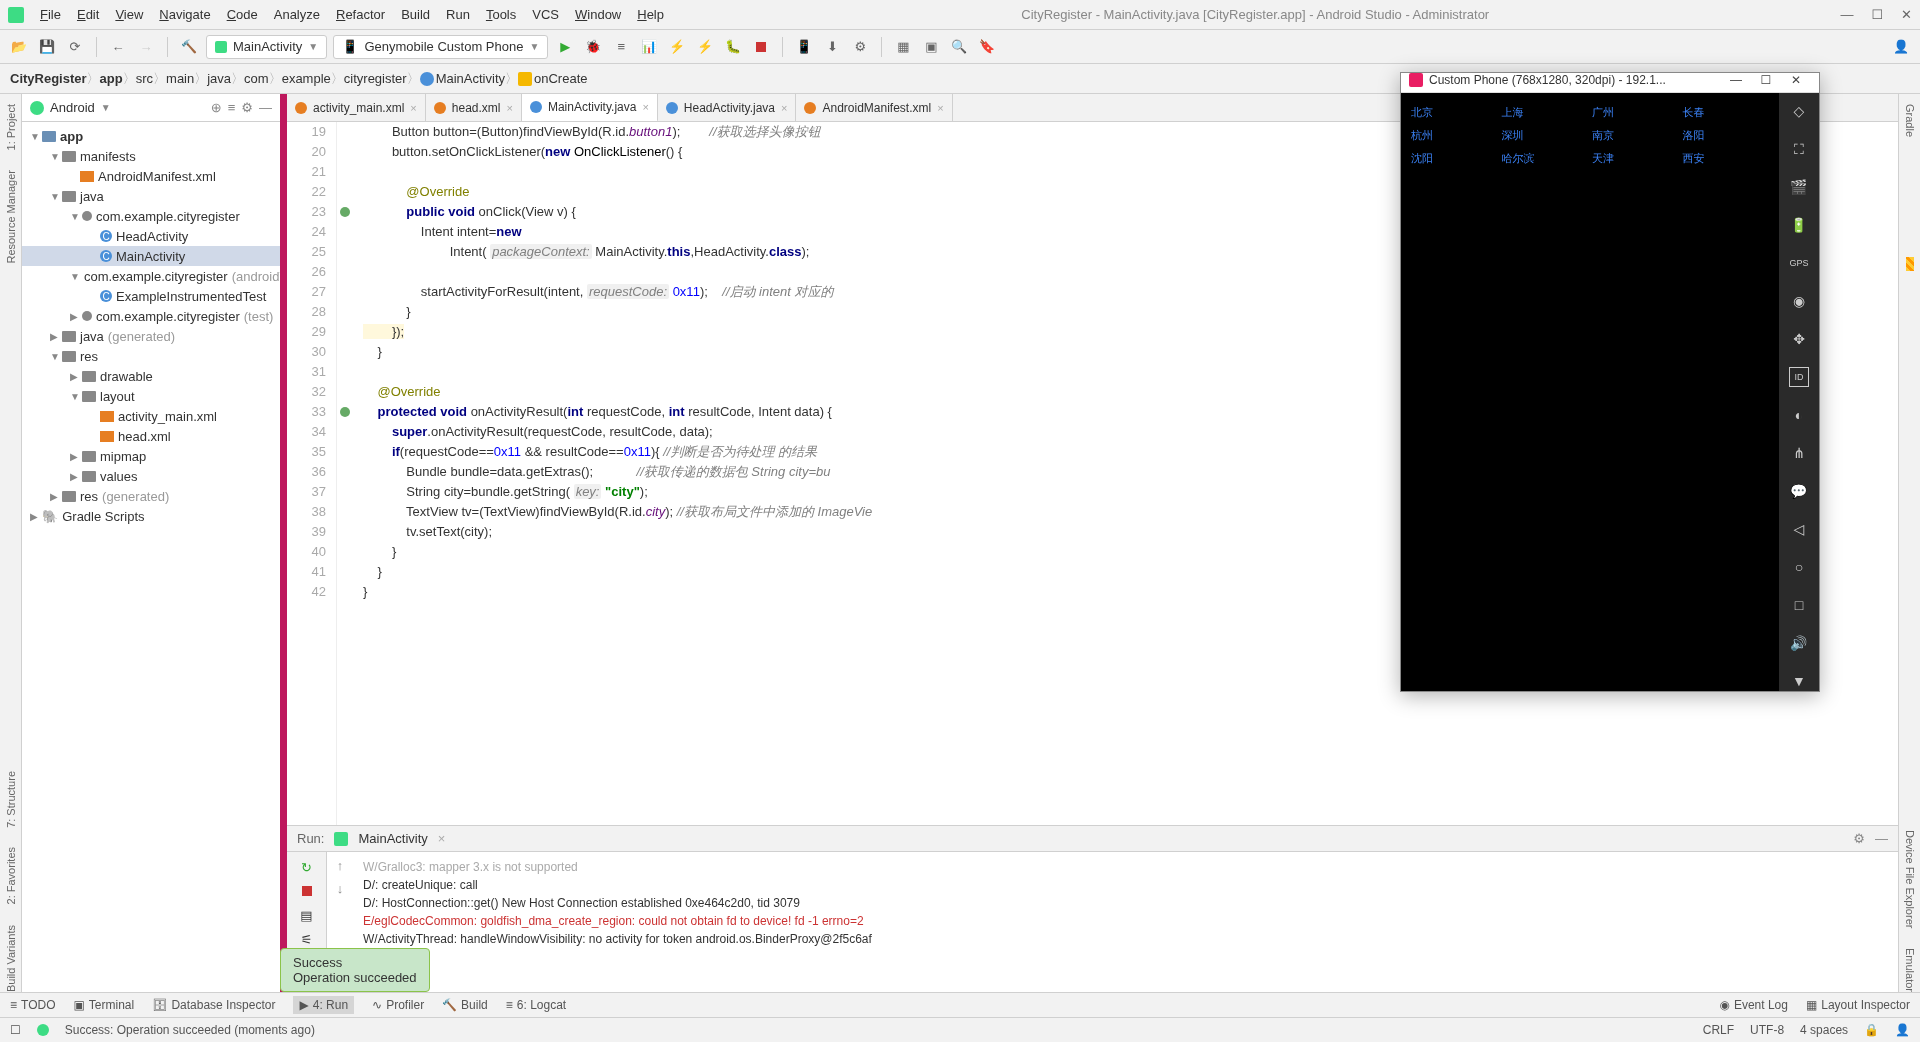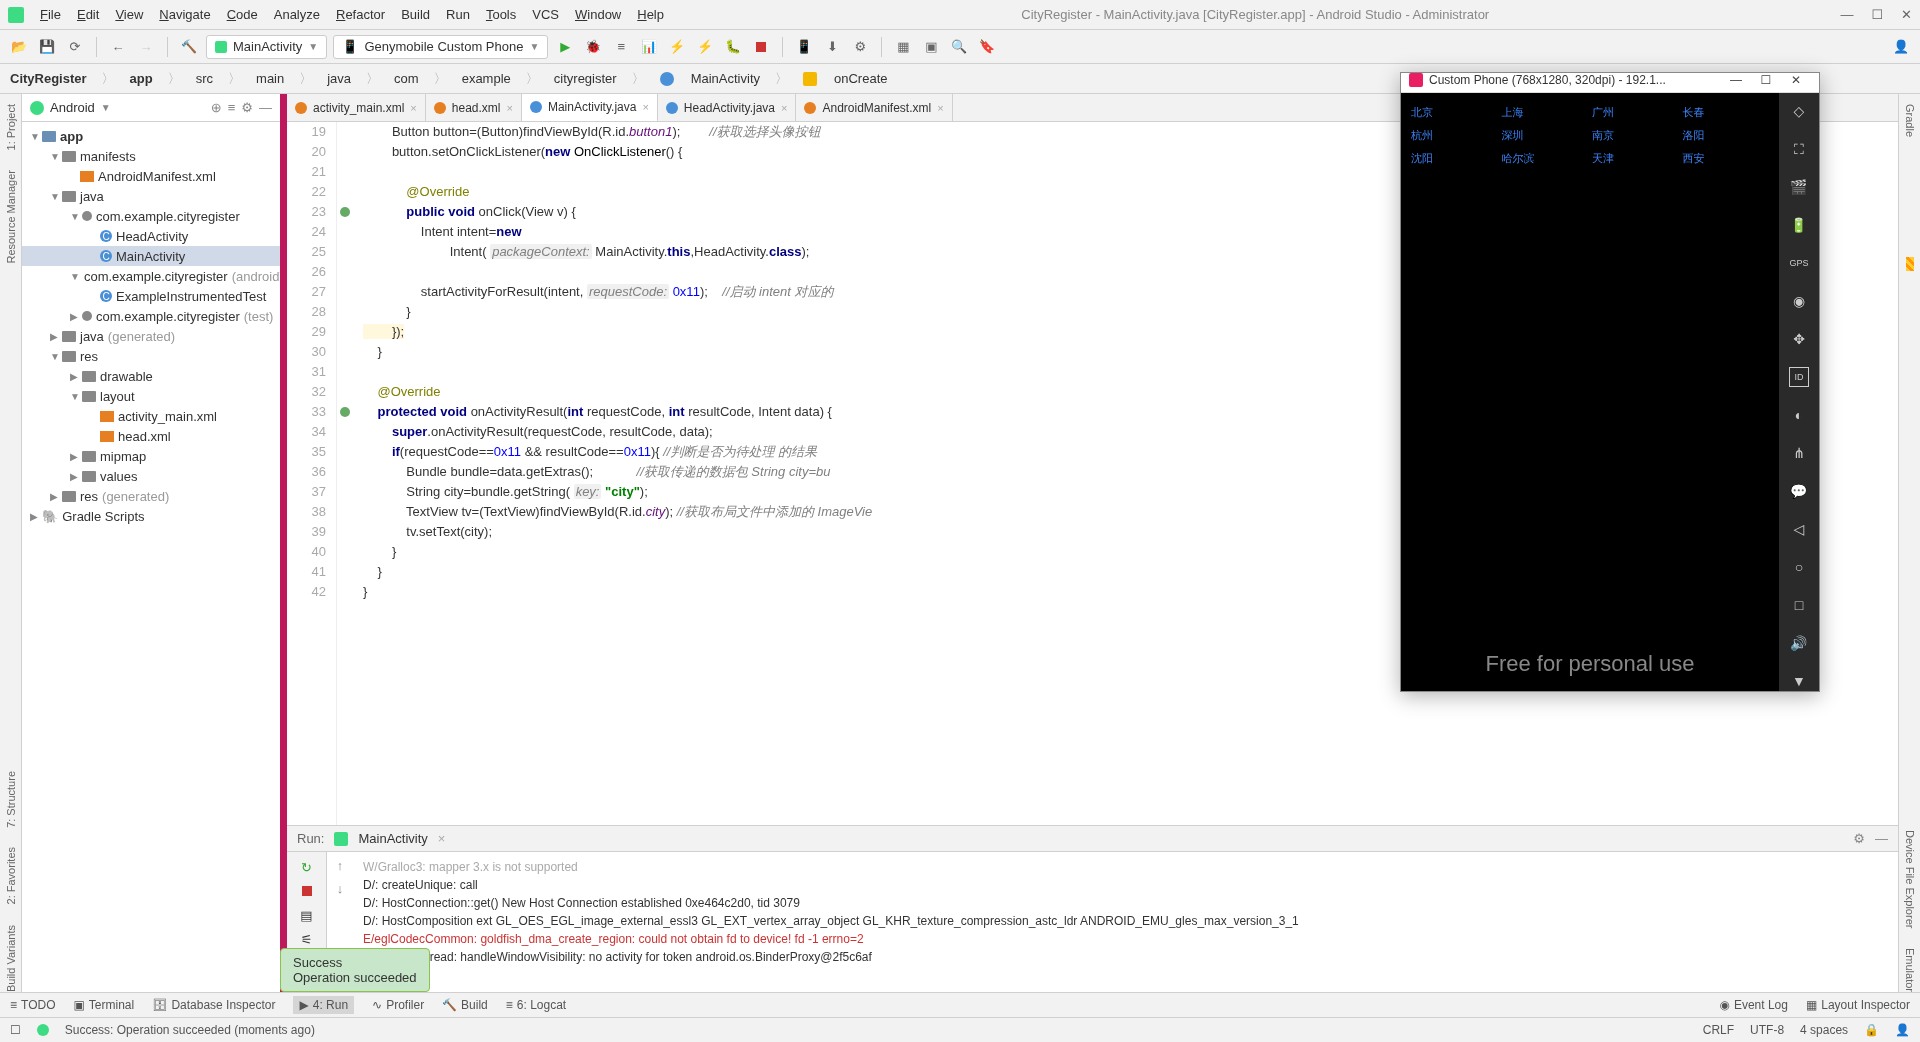--- a/index.html
+++ b/index.html
@@ -18,21 +18,21 @@
 
 .toolbar { height: 34px; display: flex; align-items: center; padding: 0 8px; background: #f2f2f2; border-bottom: 1px solid #d0d0d0; gap: 6px; }
 .toolbar .sep { width: 1px; height: 20px; background: #ccc; margin: 0 4px; }
 .tbtn { width: 22px; height: 22px; display: flex; align-items: center; justify-content: center; cursor: pointer; color: #666; }
 .combo { height: 24px; border: 1px solid #ccc; background: #fff; border-radius: 3px; padding: 0 8px; display: flex; align-items: center; gap: 6px; cursor: pointer; }
 .combo .dd { color: #888; font-size: 10px; }
 .green-bug { color: #3a3; }
 .red-stop { width: 10px; height: 10px; background: #c33; }
 
 
-.breadcrumb { height: 30px; display: flex; align-items: center; padding: 0 10px; background: #f2f2f2; border-bottom: 1px solid #d0d0d0; gap: 15px; font-size: 13px; }
+.breadcrumb { height: 30px; display: flex; align-items: center; padding: 0 10px; background: #f2f2f2; border-bottom: 1px solid #d0d0d0; gap: 0; font-size: 13px; }
 .breadcrumb .sep { color: #aaa; }
 .breadcrumb b { font-weight: bold; }
 .bc-icon { width: 14px; height: 14px; background: #4a90d9; border-radius: 50%; display: inline-block; margin-right: 2px; }
 .bc-icon.y { background: #f5b800; border-radius: 2px; }
 
 
 .main { display: flex; height: calc(1042px - 30px - 34px - 30px - 25px - 25px); position: relative; }
 
 
 .left-rail { width: 22px; background: #f2f2f2; border-right: 1px solid #d0d0d0; display: flex; flex-direction: column; align-items: center; padding-top: 10px; gap: 20px; }
@@ -440,21 +440,20 @@
           <div class="rbtn">»</div>
         </div>
         <div class="run-arrows">
           <span>↑</span>
           <span>↓</span>
         </div>
         <div class="run-console">
           <div style="color:#aaa">W/Gralloc3: mapper 3.x is not supported</div>
           <div>D/: createUnique: call</div>
           <div>D/: HostConnection::get() New Host Connection established 0xe464c2d0, tid 3079</div>
-          <div>D/: HostComposition ext GL_OES_EGL_image_external_essl3 GL_EXT_vertex_array_object GL_KHR_texture_compression_astc_ldr ANDROID_EMU_gles_max_version_3_1</div>
           <div class="err">E/eglCodecCommon: goldfish_dma_create_region: could not obtain fd to device! fd -1 errno=2</div>
           <div>W/ActivityThread: handleWindowVisibility: no activity for token android.os.BinderProxy@2f5c6af</div>
         </div>
       </div>
     </div>
   </div>
 
   <div class="right-rail">
     <div class="vtext">Gradle</div>
     <div style="height:80px"></div>
@@ -519,21 +518,20 @@
           <div class="cell">洛阳</div>
         </div>
         <div class="crow">
           <div class="cell">沈阳</div>
           <div class="cell">哈尔滨</div>
           <div class="cell">天津</div>
           <div class="cell">西安</div>
         </div>
       </div>
       <div class="emu-mid"></div>
-      <div class="emu-watermark">Free for personal use</div>
     </div>
     <div class="emu-sidebar">
       <div class="emu-sbtn">◇</div>
       <div class="emu-sbtn">⛶</div>
       <div class="emu-sbtn">🎬</div>
       <div class="emu-sbtn">🔋</div>
       <div class="emu-sbtn" style="font-size:9px">GPS</div>
       <div class="emu-sbtn">◉</div>
       <div class="emu-sbtn">✥</div>
       <div class="emu-sbtn" style="border:1px solid #ccc;font-size:9px">ID</div>

